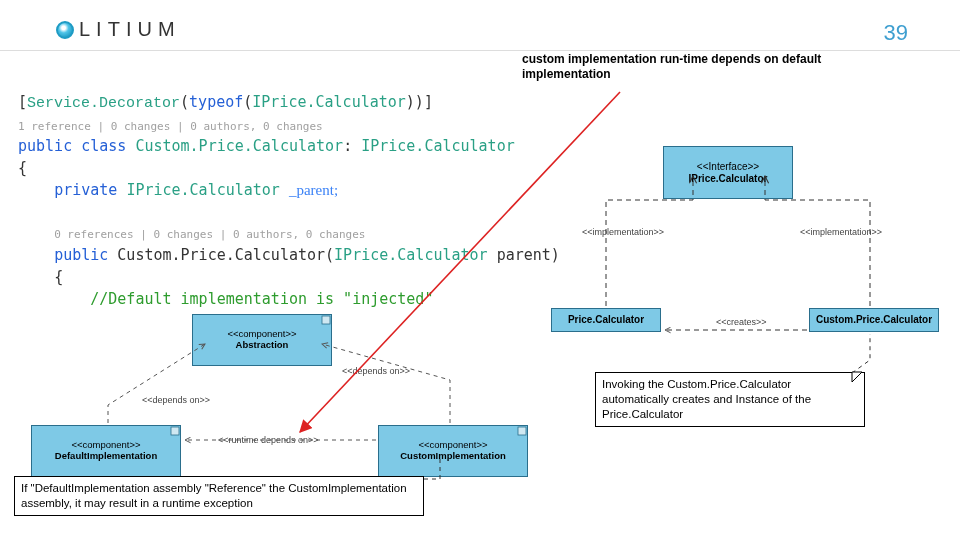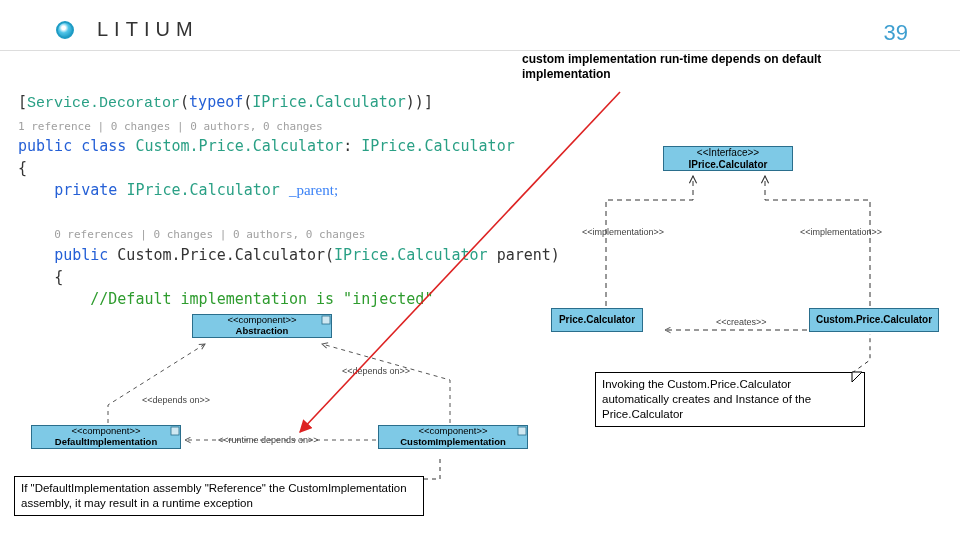--- a/index.html
+++ b/index.html
@@ -10,21 +10,21 @@
     background: #fff;
     position: relative;
     overflow: hidden;
   }
   .header {
     position: absolute;
     top: 18px;
     left: 56px;
     display: flex;
     align-items: center;
-    gap: 23px;
+    gap: 5px;
   }
   .logo-icon {
     width: 18px;
     height: 18px;
     border-radius: 50%;
     background: radial-gradient(circle at 40% 35%, #fff 15%, #4fc4e8 40%, #1e9bc4 80%);
     border: 2px solid #1e9bc4;
   }
   .logo-text {
     font-size: 20px;
@@ -83,21 +83,21 @@
   .c-name { color: #333; }
   .c-comment { color: #2e9c2e; }
   .c-field { color: #3b82f6; font-family: Liberation Serif, serif; }
   
   .box {
     position: absolute;
     background: #7ec9e6;
     border: 1px solid #2a6e8c;
     font-size: 10px;
     text-align: center;
-    padding: 0 4px;
+    padding: 14px 4px;
     line-height: 1.15;
     color: #000;
   }
   .box.small { font-size: 9.5px; }
   .box .title { font-weight: 700; }
   .note {
     position: absolute;
     background: #fff;
     border: 1px solid #000;
     font-size: 11.5px;
@@ -138,21 +138,21 @@
 </div>
 
 <div class="box" style="left:663px; top:146px; width:130px;">
   <div>&lt;&lt;Interface&gt;&gt;</div>
   <div class="title">IPrice.Calculator</div>
 </div>
 
 <div class="lbl" style="left:582px; top:227px;">&lt;&lt;implementation&gt;&gt;</div>
 <div class="lbl" style="left:800px; top:227px;">&lt;&lt;implementation&gt;&gt;</div>
 
-<div class="box" style="left:551px; top:308px; width:92px; padding:5px 4px;">
+<div class="box" style="left:551px; top:308px; width:110px; padding:5px 4px;">
   <div class="title">Price.Calculator</div>
 </div>
 <div class="box" style="left:809px; top:308px; width:130px; padding:5px 4px;">
   <div class="title">Custom.Price.Calculator</div>
 </div>
 
 <div class="lbl" style="left:716px; top:317px;">&lt;&lt;creates&gt;&gt;</div>
 
 <div class="note" style="left:595px; top:372px; width:270px;">Invoking the Custom.Price.Calculator automatically creates and Instance of the Price.Calculator</div>
 

